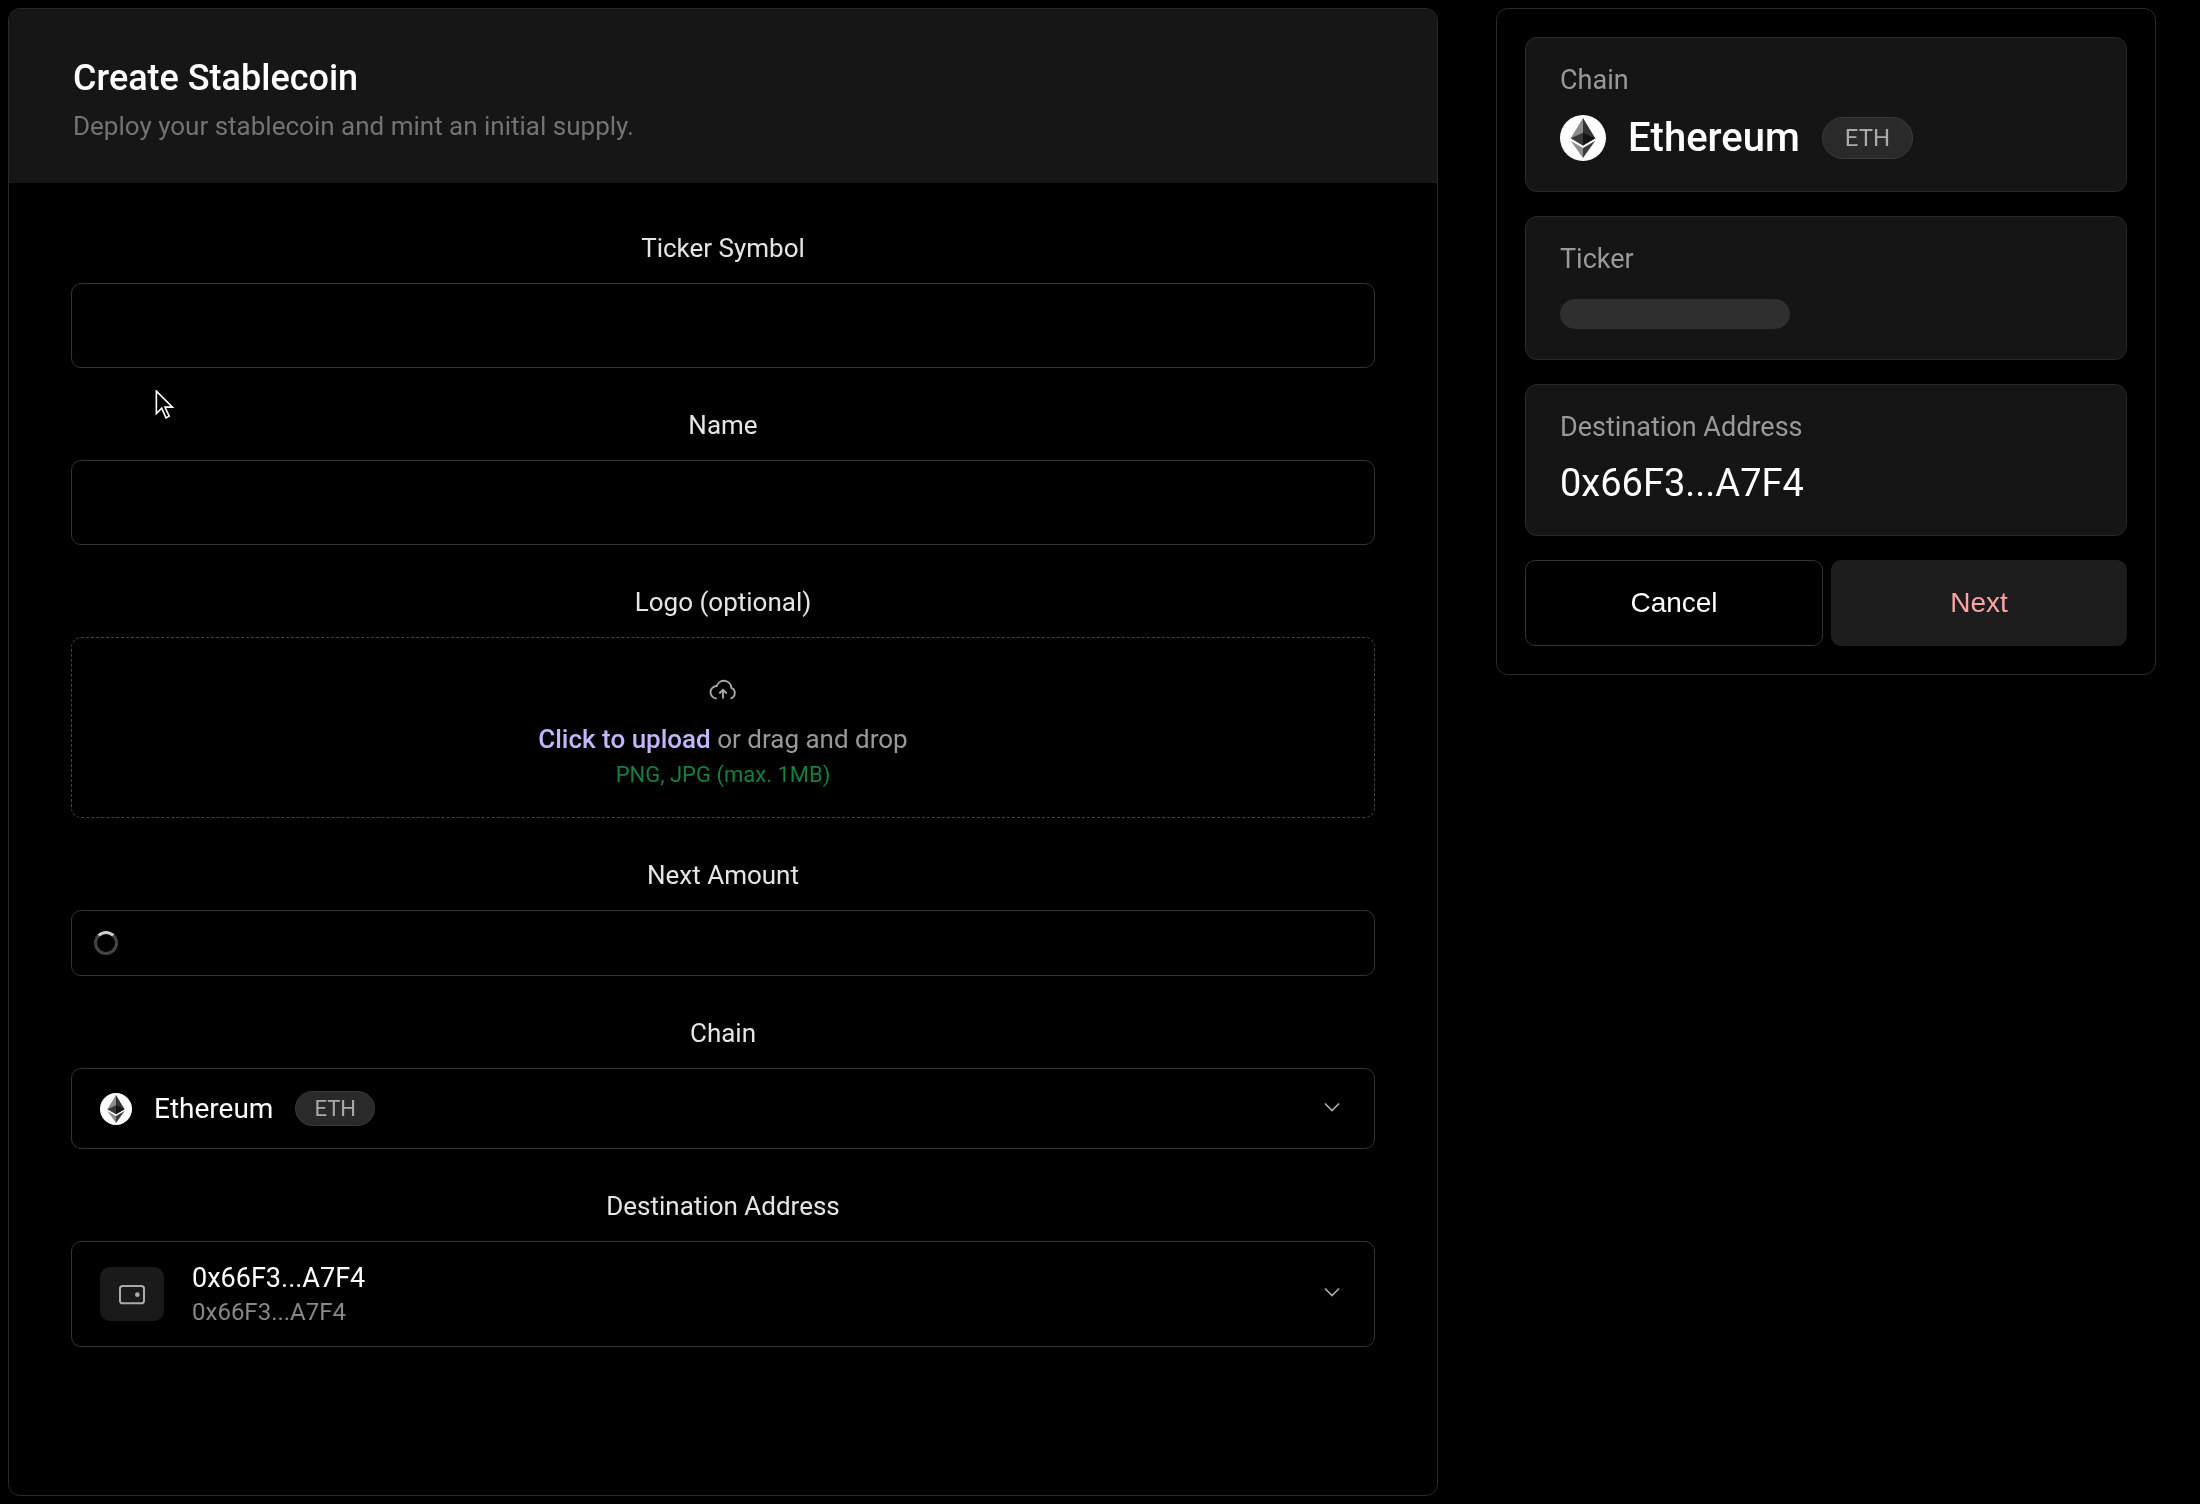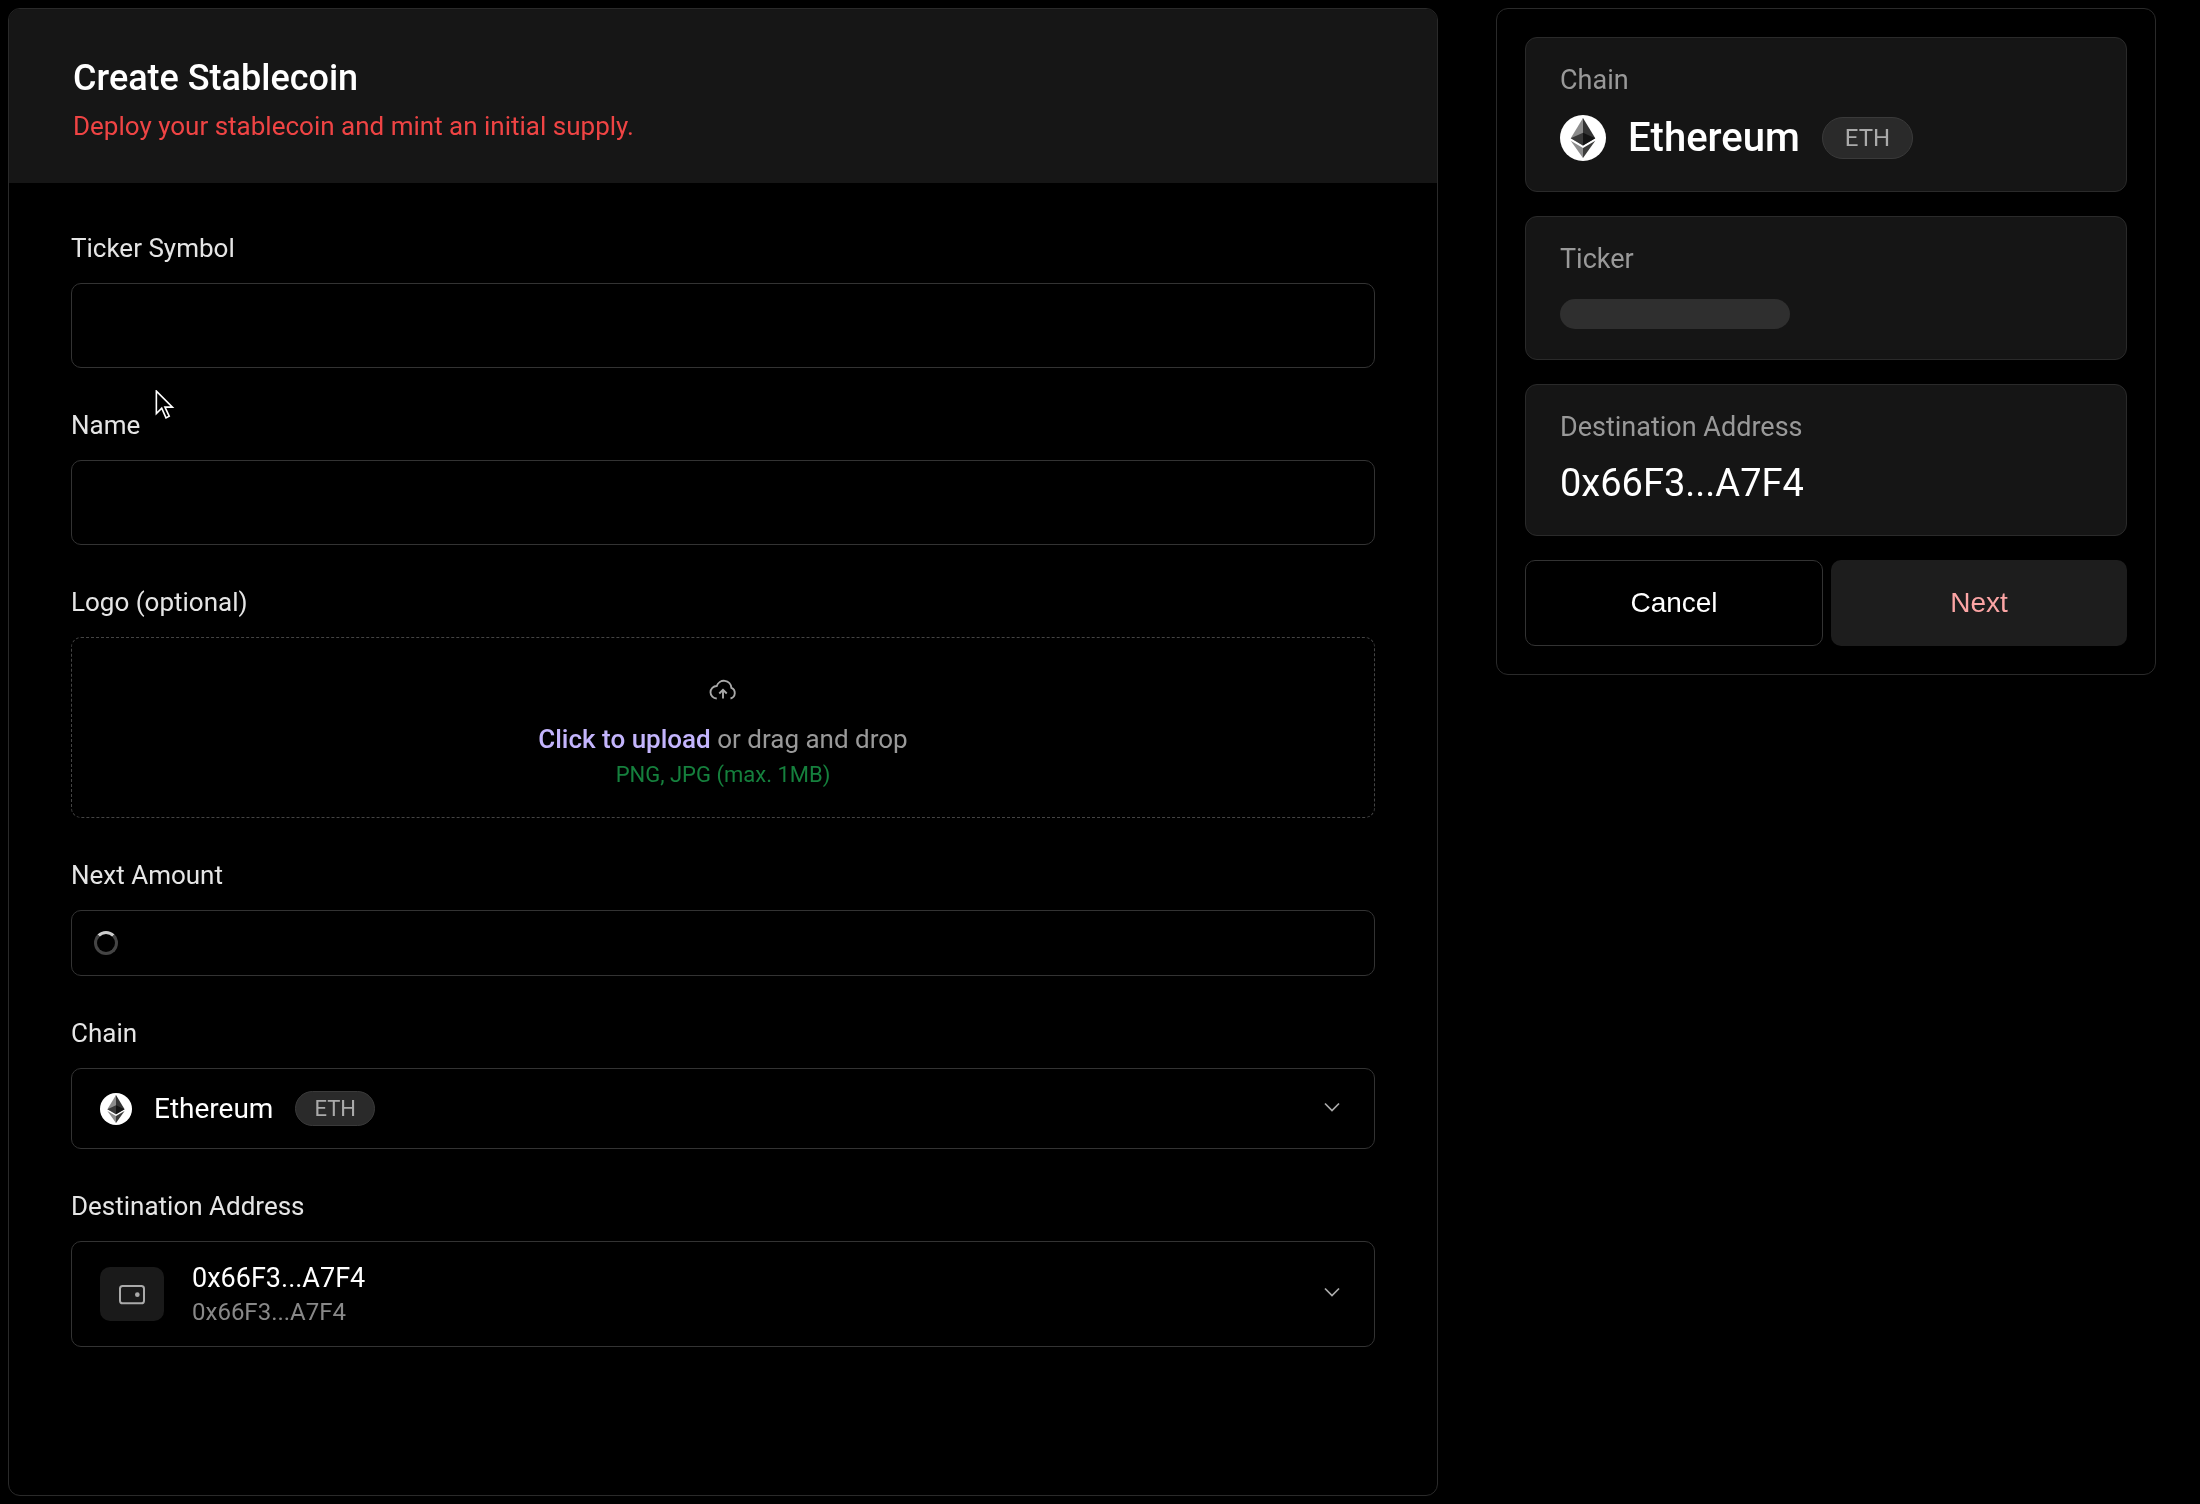--- a/index.html
+++ b/index.html
@@ -29,33 +29,34 @@
       padding: 48px 64px 42px;
     }
     .panel-title {
       font-size: 36px;
       font-weight: 500;
       color: #fff;
       margin-bottom: 12px;
     }
     .panel-subtitle {
       font-size: 26px;
-      color: #ef4444;
+      color: #737373;
     }
     .panel-body {
       padding: 50px 62px;
     }
     .form-group {
       margin-bottom: 42px;
     }
     .form-label {
       display: block;
       font-size: 26px;
       color: #e5e5e5;
       margin-bottom: 20px;
+      text-align: center;
     }
     .text-input {
       width: 100%;
       background: #000;
       border: 1px solid #333;
       border-radius: 10px;
       padding: 26px 22px;
       font-size: 26px;
       color: #fff;
       outline: none;

